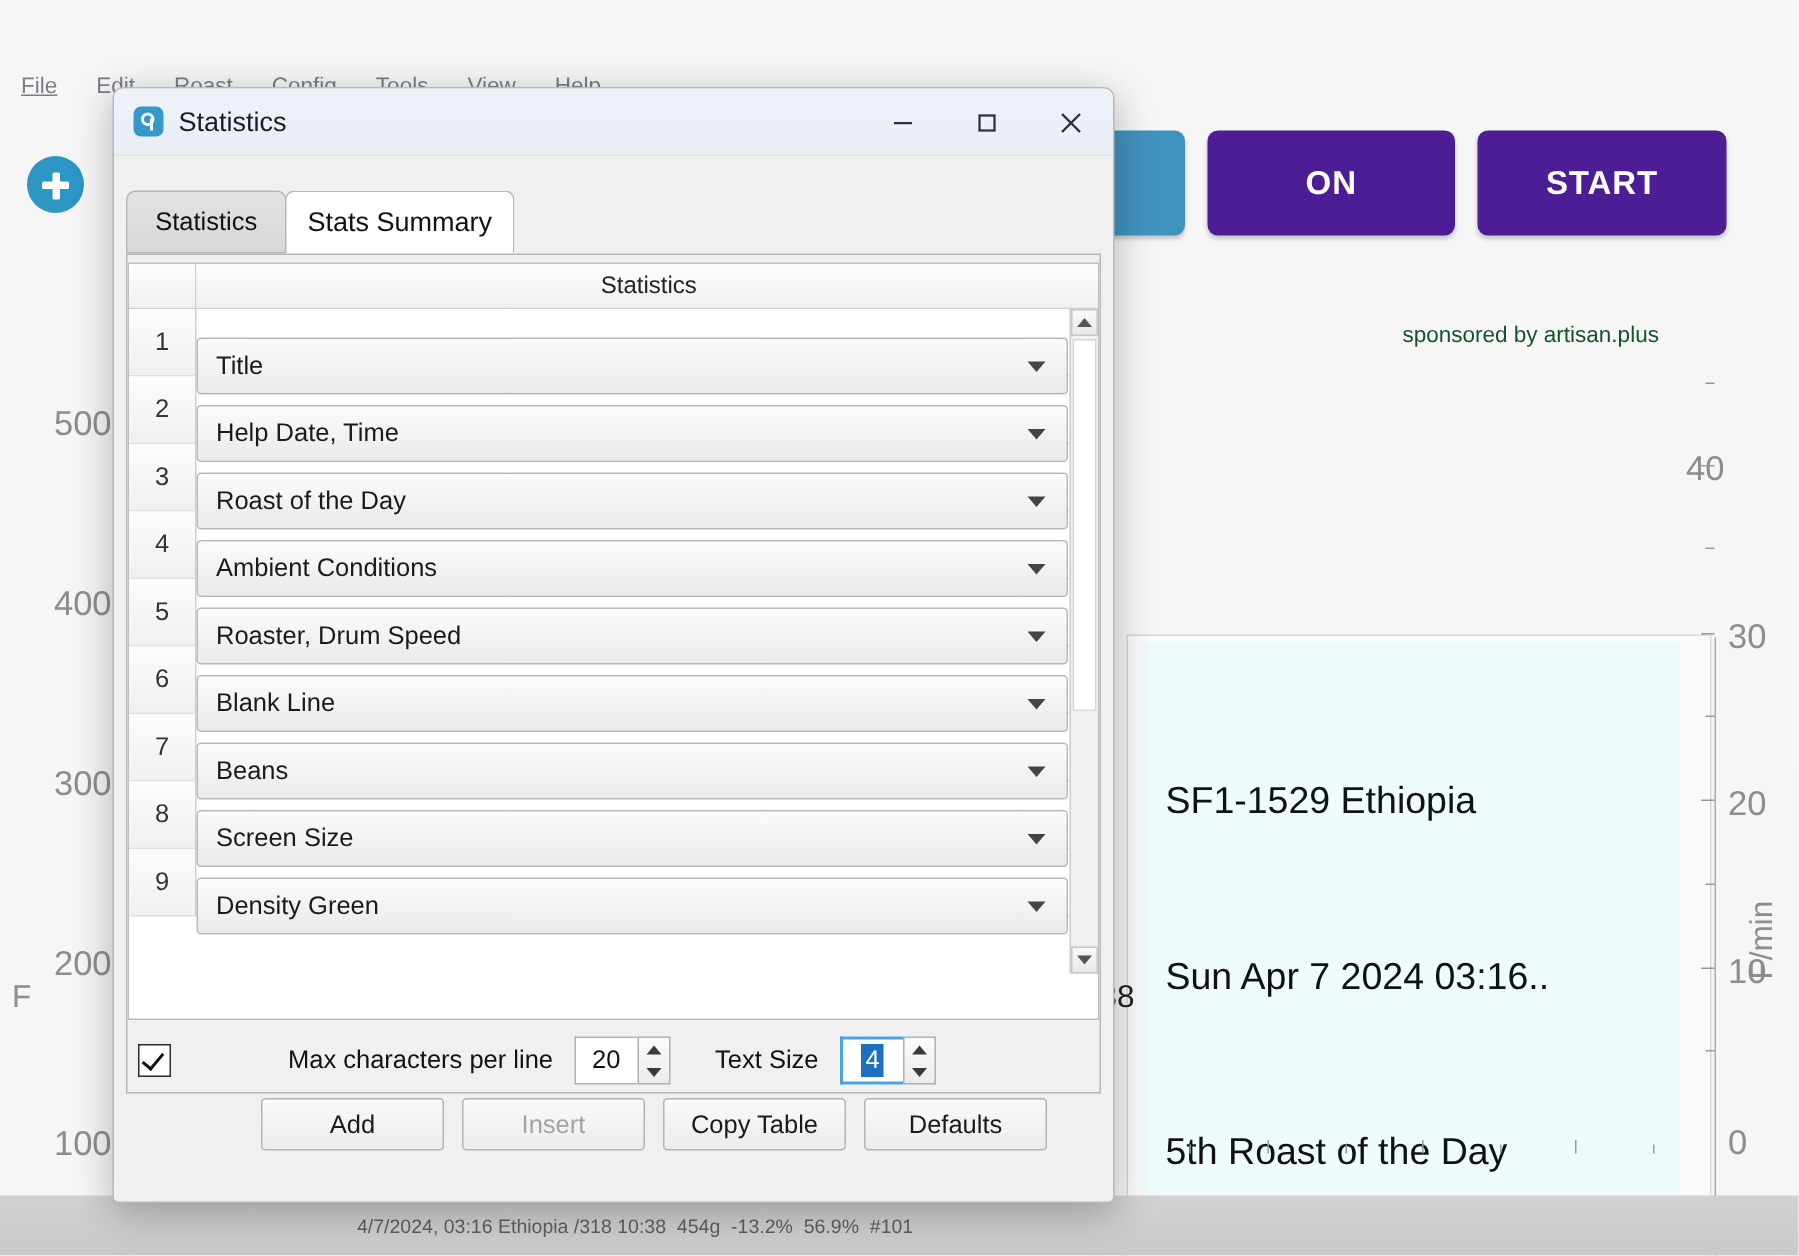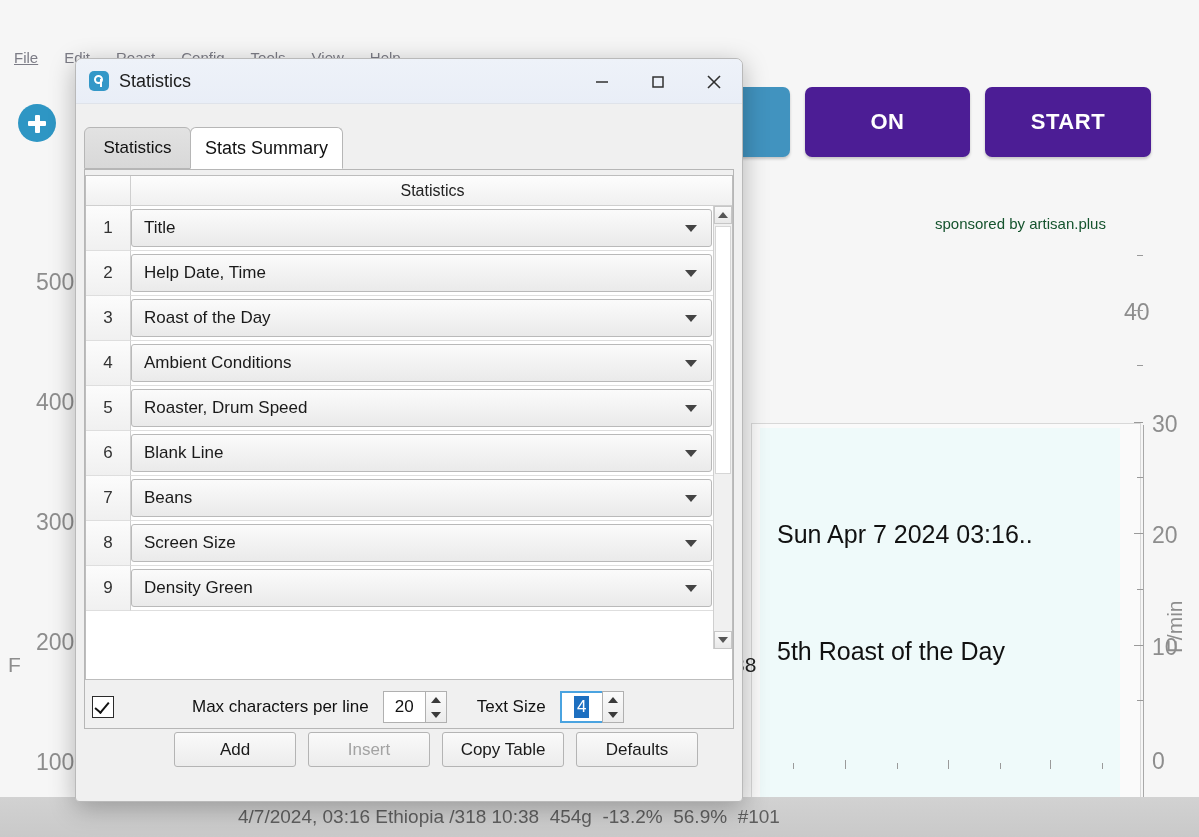--- a/index.html
+++ b/index.html
@@ -156,21 +156,21 @@
 
   
   #statusbar {
     position: absolute; left: 0; top: 797px;
     width: 1199px; height: 40px;
     background: linear-gradient(#d2d2d2, #c9c9c9);
     display: flex; align-items: center;
   }
   #status-text {
     margin-left: 238px;
-    font-size: 19px; color: #5e5e5e;
+    font-size: 13px; color: #5e5e5e;
     white-space: pre;
   }
 
   
   #dialog {
     position: absolute; left: 75px; top: 58px;
     width: 666px; height: 742px;
     background: #f0f0f0;
     border: 1px solid #b9b9b9;
     border-radius: 7px 7px 4px 4px;
@@ -292,21 +292,21 @@
   }
   .combo {
     position: relative;
     width: 100%; height: 100%;
     background: linear-gradient(#fbfbfb, #eaeaea);
     border: 1px solid #b9b9b9;
     border-radius: 3px;
     box-sizing: border-box;
     display: flex; align-items: center;
     padding-left: 12px;
-    font-size: 17px; color: #1a1a1a;
+    font-size: 17px; color: #1a1a1a; margin-top: 16px;
   }
   .combo::after {
     content: ""; position: absolute; right: 14px; top: 50%;
     margin-top: -3px;
     border-left: 6px solid transparent;
     border-right: 6px solid transparent;
     border-top: 7px solid #444;
   }
 
   
@@ -463,20 +463,21 @@
     <div class="axis-tick-label" style="left:1152px; top:573px;">0</div>
     <div class="axis-name" id="y-right-name">F/min</div>
 
     <div class="axis-tick-label" style="left:812px; top:597px;">14</div>
     <div class="axis-tick-label" style="left:915px; top:597px;">16</div>
     <div class="axis-tick-label" style="left:1017px; top:597px;">18</div>
 
     <div id="chart-plot"></div>
     <div id="summary-box"></div>
     <div id="summary-text">
+      <span class="summary-line">SF1-1529 Ethiopia</span>
       <span class="summary-line">Sun Apr 7 2024 03:16..</span>
       <span class="summary-line">5th Roast of the Day</span>
       
       
       
       
       
       
       
       

